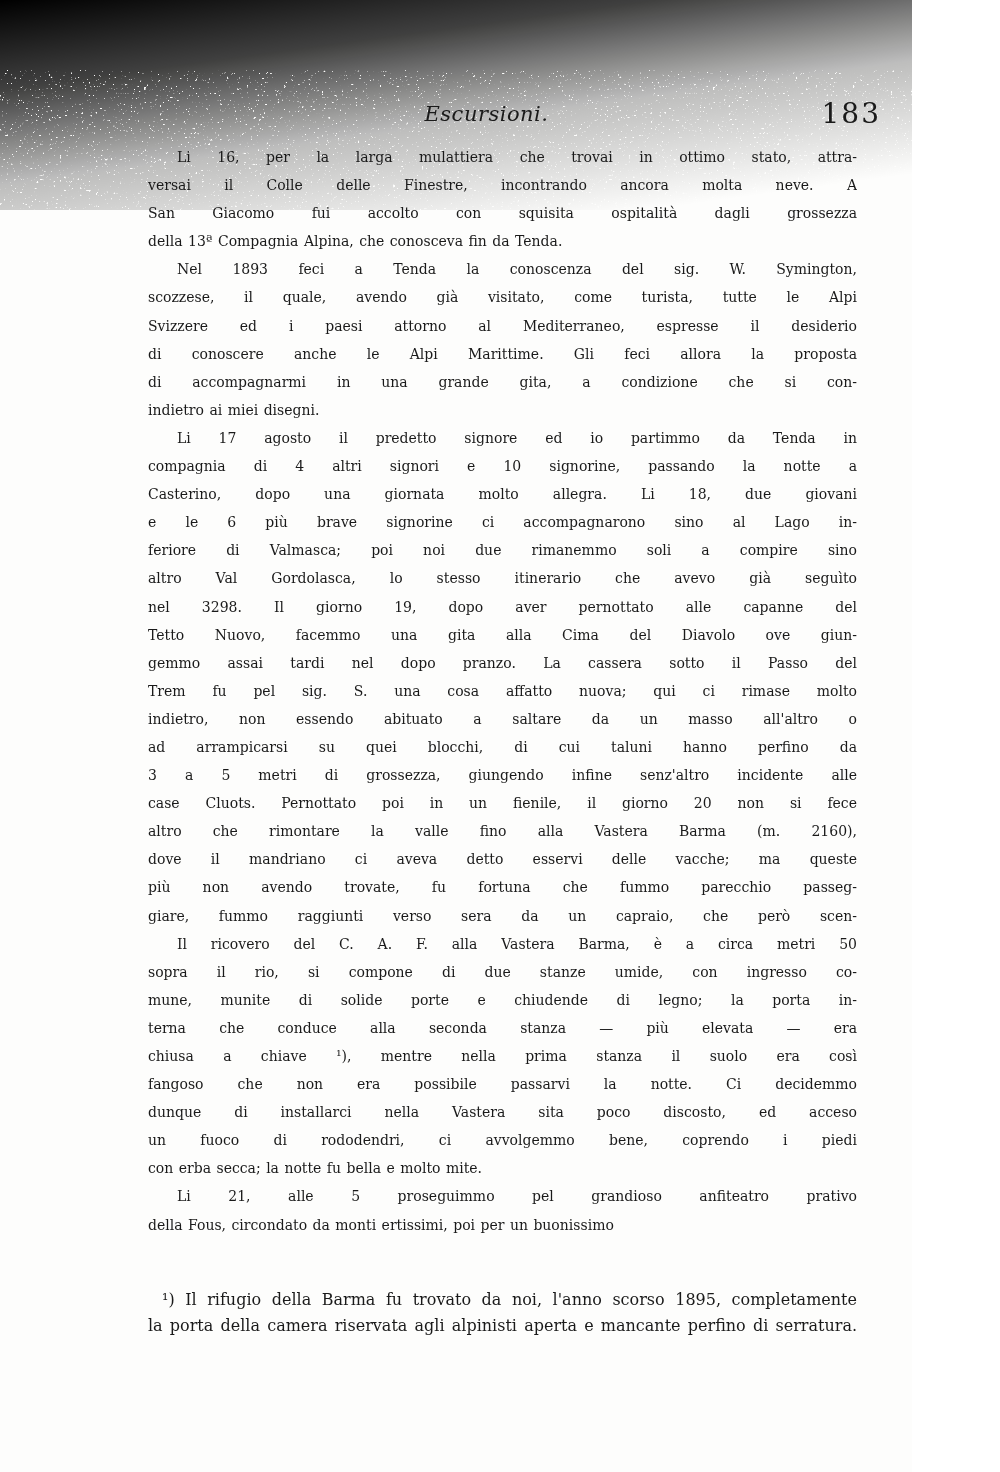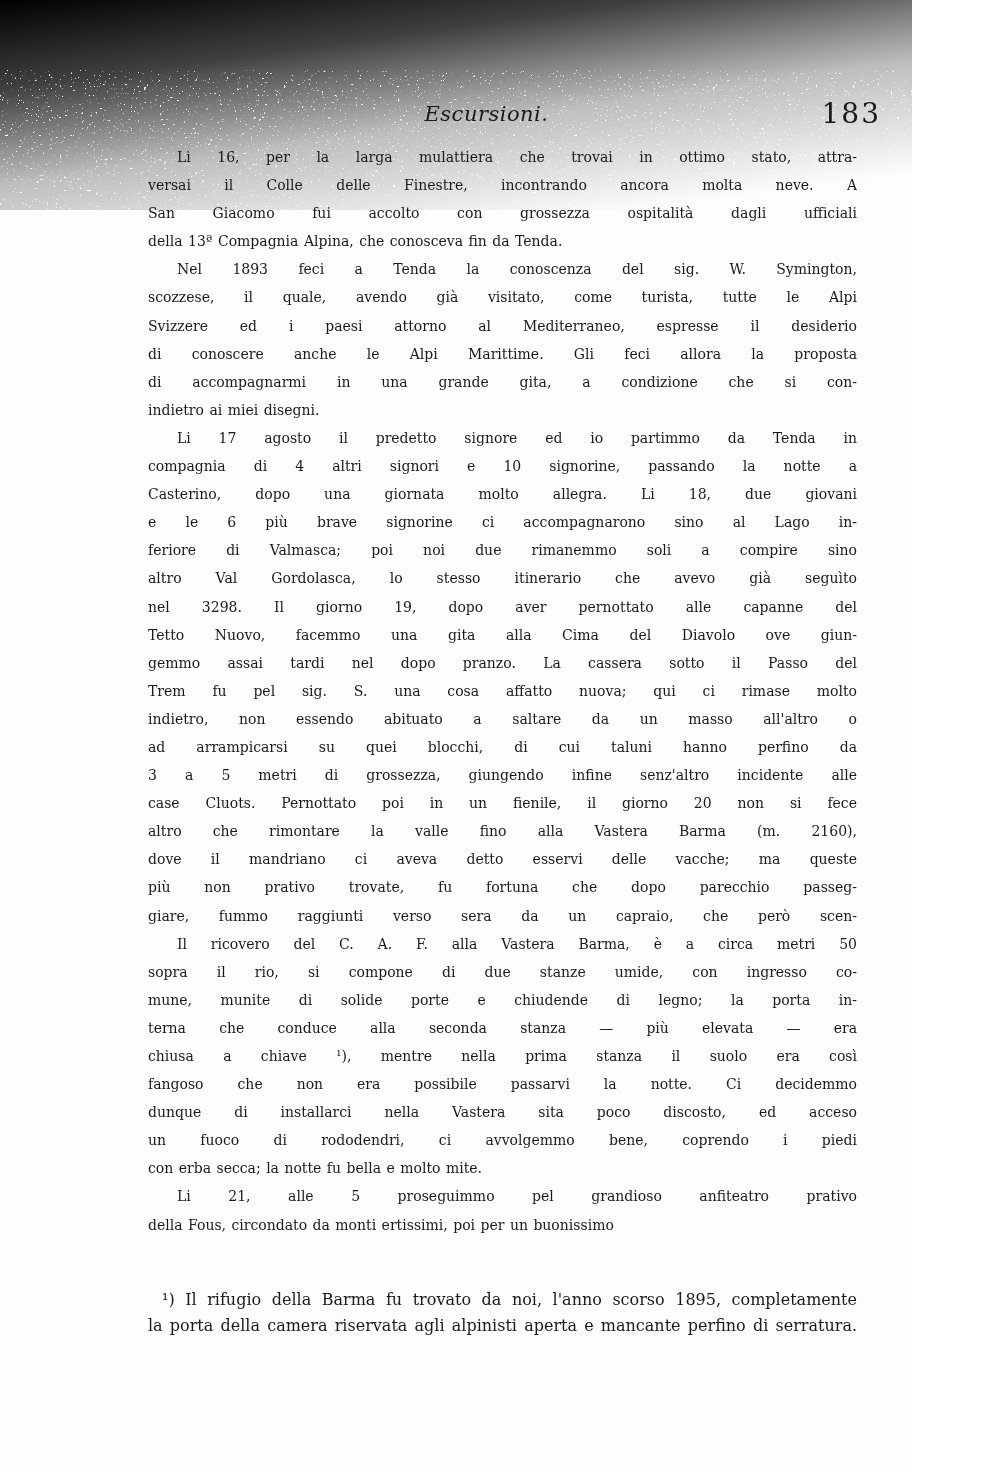--- a/index.html
+++ b/index.html
@@ -125,21 +125,21 @@
 
   <div class="header">
     <span class="running-title">Escursioni.</span>
     <span class="page-number">183</span>
   </div>
 
   <div class="body-text">
       <div class="paragraph">
         <div class="line first">Li 16, per la larga mulattiera che trovai in ottimo stato, attra-</div>
         <div class="line">versai il Colle delle Finestre, incontrando ancora molta neve. A</div>
-        <div class="line">San Giacomo fui accolto con grossezza ospitalità dagli ufficiali</div>
+        <div class="line">San Giacomo fui accolto con squisita ospitalità dagli grossezza</div>
         <div class="line last">della 13ª Compagnia Alpina, che conosceva fin da Tenda.</div>
       </div>
       <div class="paragraph">
         <div class="line first">Nel 1893 feci a Tenda la conoscenza del sig. W. Symington,</div>
         <div class="line">scozzese, il quale, avendo già visitato, come turista, tutte le Alpi</div>
         <div class="line">Svizzere ed i paesi attorno al Mediterraneo, espresse il desiderio</div>
         <div class="line">di conoscere anche le Alpi Marittime. Gli feci allora la proposta</div>
         <div class="line">di accompagnarmi in una grande gita, a condizione che si con-</div>
         <div class="line last">indietro ai miei disegni.</div>
       </div>
@@ -153,21 +153,21 @@
         <div class="line">nel 3298. Il giorno 19, dopo aver pernottato alle capanne del</div>
         <div class="line">Tetto Nuovo, facemmo una gita alla Cima del Diavolo ove giun-</div>
         <div class="line">gemmo assai tardi nel dopo pranzo. La cassera sotto il Passo del</div>
         <div class="line">Trem fu pel sig. S. una cosa affatto nuova; qui ci rimase molto</div>
         <div class="line">indietro, non essendo abituato a saltare da un masso all'altro o</div>
         <div class="line">ad arrampicarsi su quei blocchi, di cui taluni hanno perfino da</div>
         <div class="line">3 a 5 metri di grossezza, giungendo infine senz'altro incidente alle</div>
         <div class="line">case Cluots. Pernottato poi in un fienile, il giorno 20 non si fece</div>
         <div class="line">altro che rimontare la valle fino alla Vastera Barma (m. 2160),</div>
         <div class="line">dove il mandriano ci aveva detto esservi delle vacche; ma queste</div>
-        <div class="line">più non prativo trovate, fu fortuna che dopo parecchio passeg-</div>
+        <div class="line">più non avendo trovate, fu fortuna che fummo parecchio passeg-</div>
         <div class="line">giare, fummo raggiunti verso sera da un capraio, che però scen-</div>
       </div>
       <div class="paragraph">
         <div class="line first">Il ricovero del C. A. F. alla Vastera Barma, è a circa metri 50</div>
         <div class="line">sopra il rio, si compone di due stanze umide, con ingresso co-</div>
         <div class="line">mune, munite di solide porte e chiudende di legno; la porta in-</div>
         <div class="line">terna che conduce alla seconda stanza — più elevata — era</div>
         <div class="line">chiusa a chiave ¹), mentre nella prima stanza il suolo era così</div>
         <div class="line">fangoso che non era possibile passarvi la notte. Ci decidemmo</div>
         <div class="line">dunque di installarci nella Vastera sita poco discosto, ed acceso</div>

